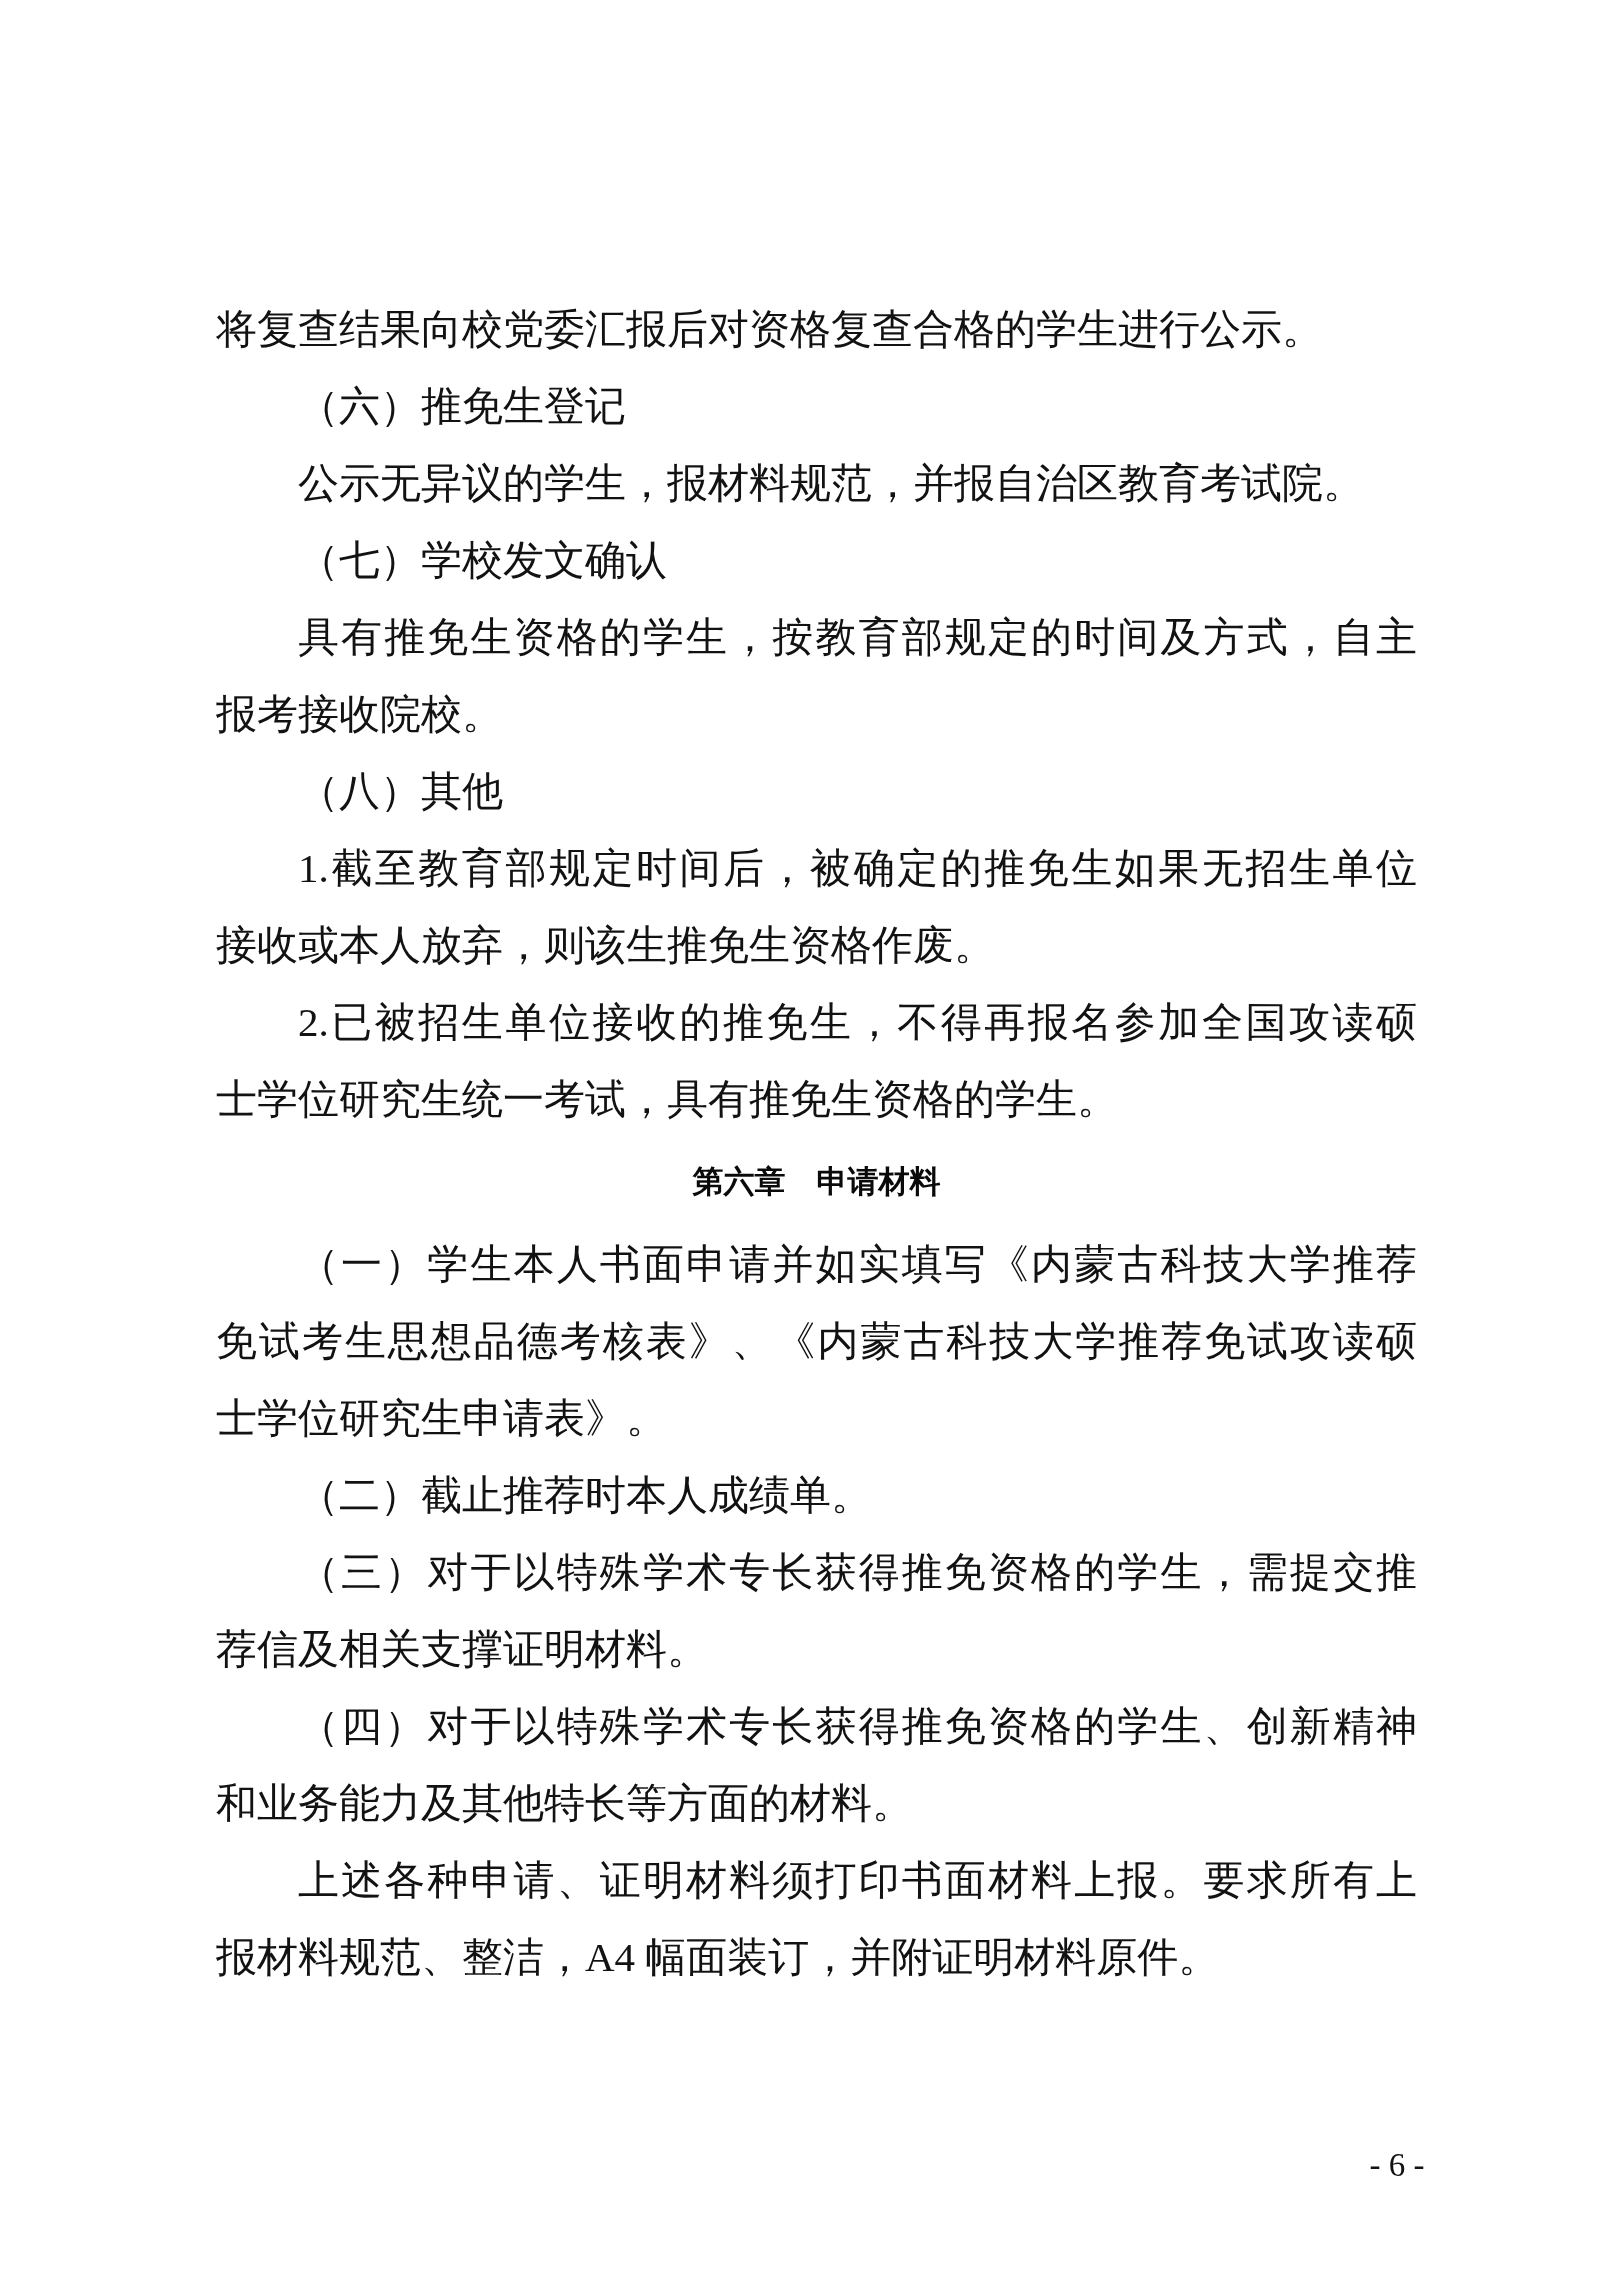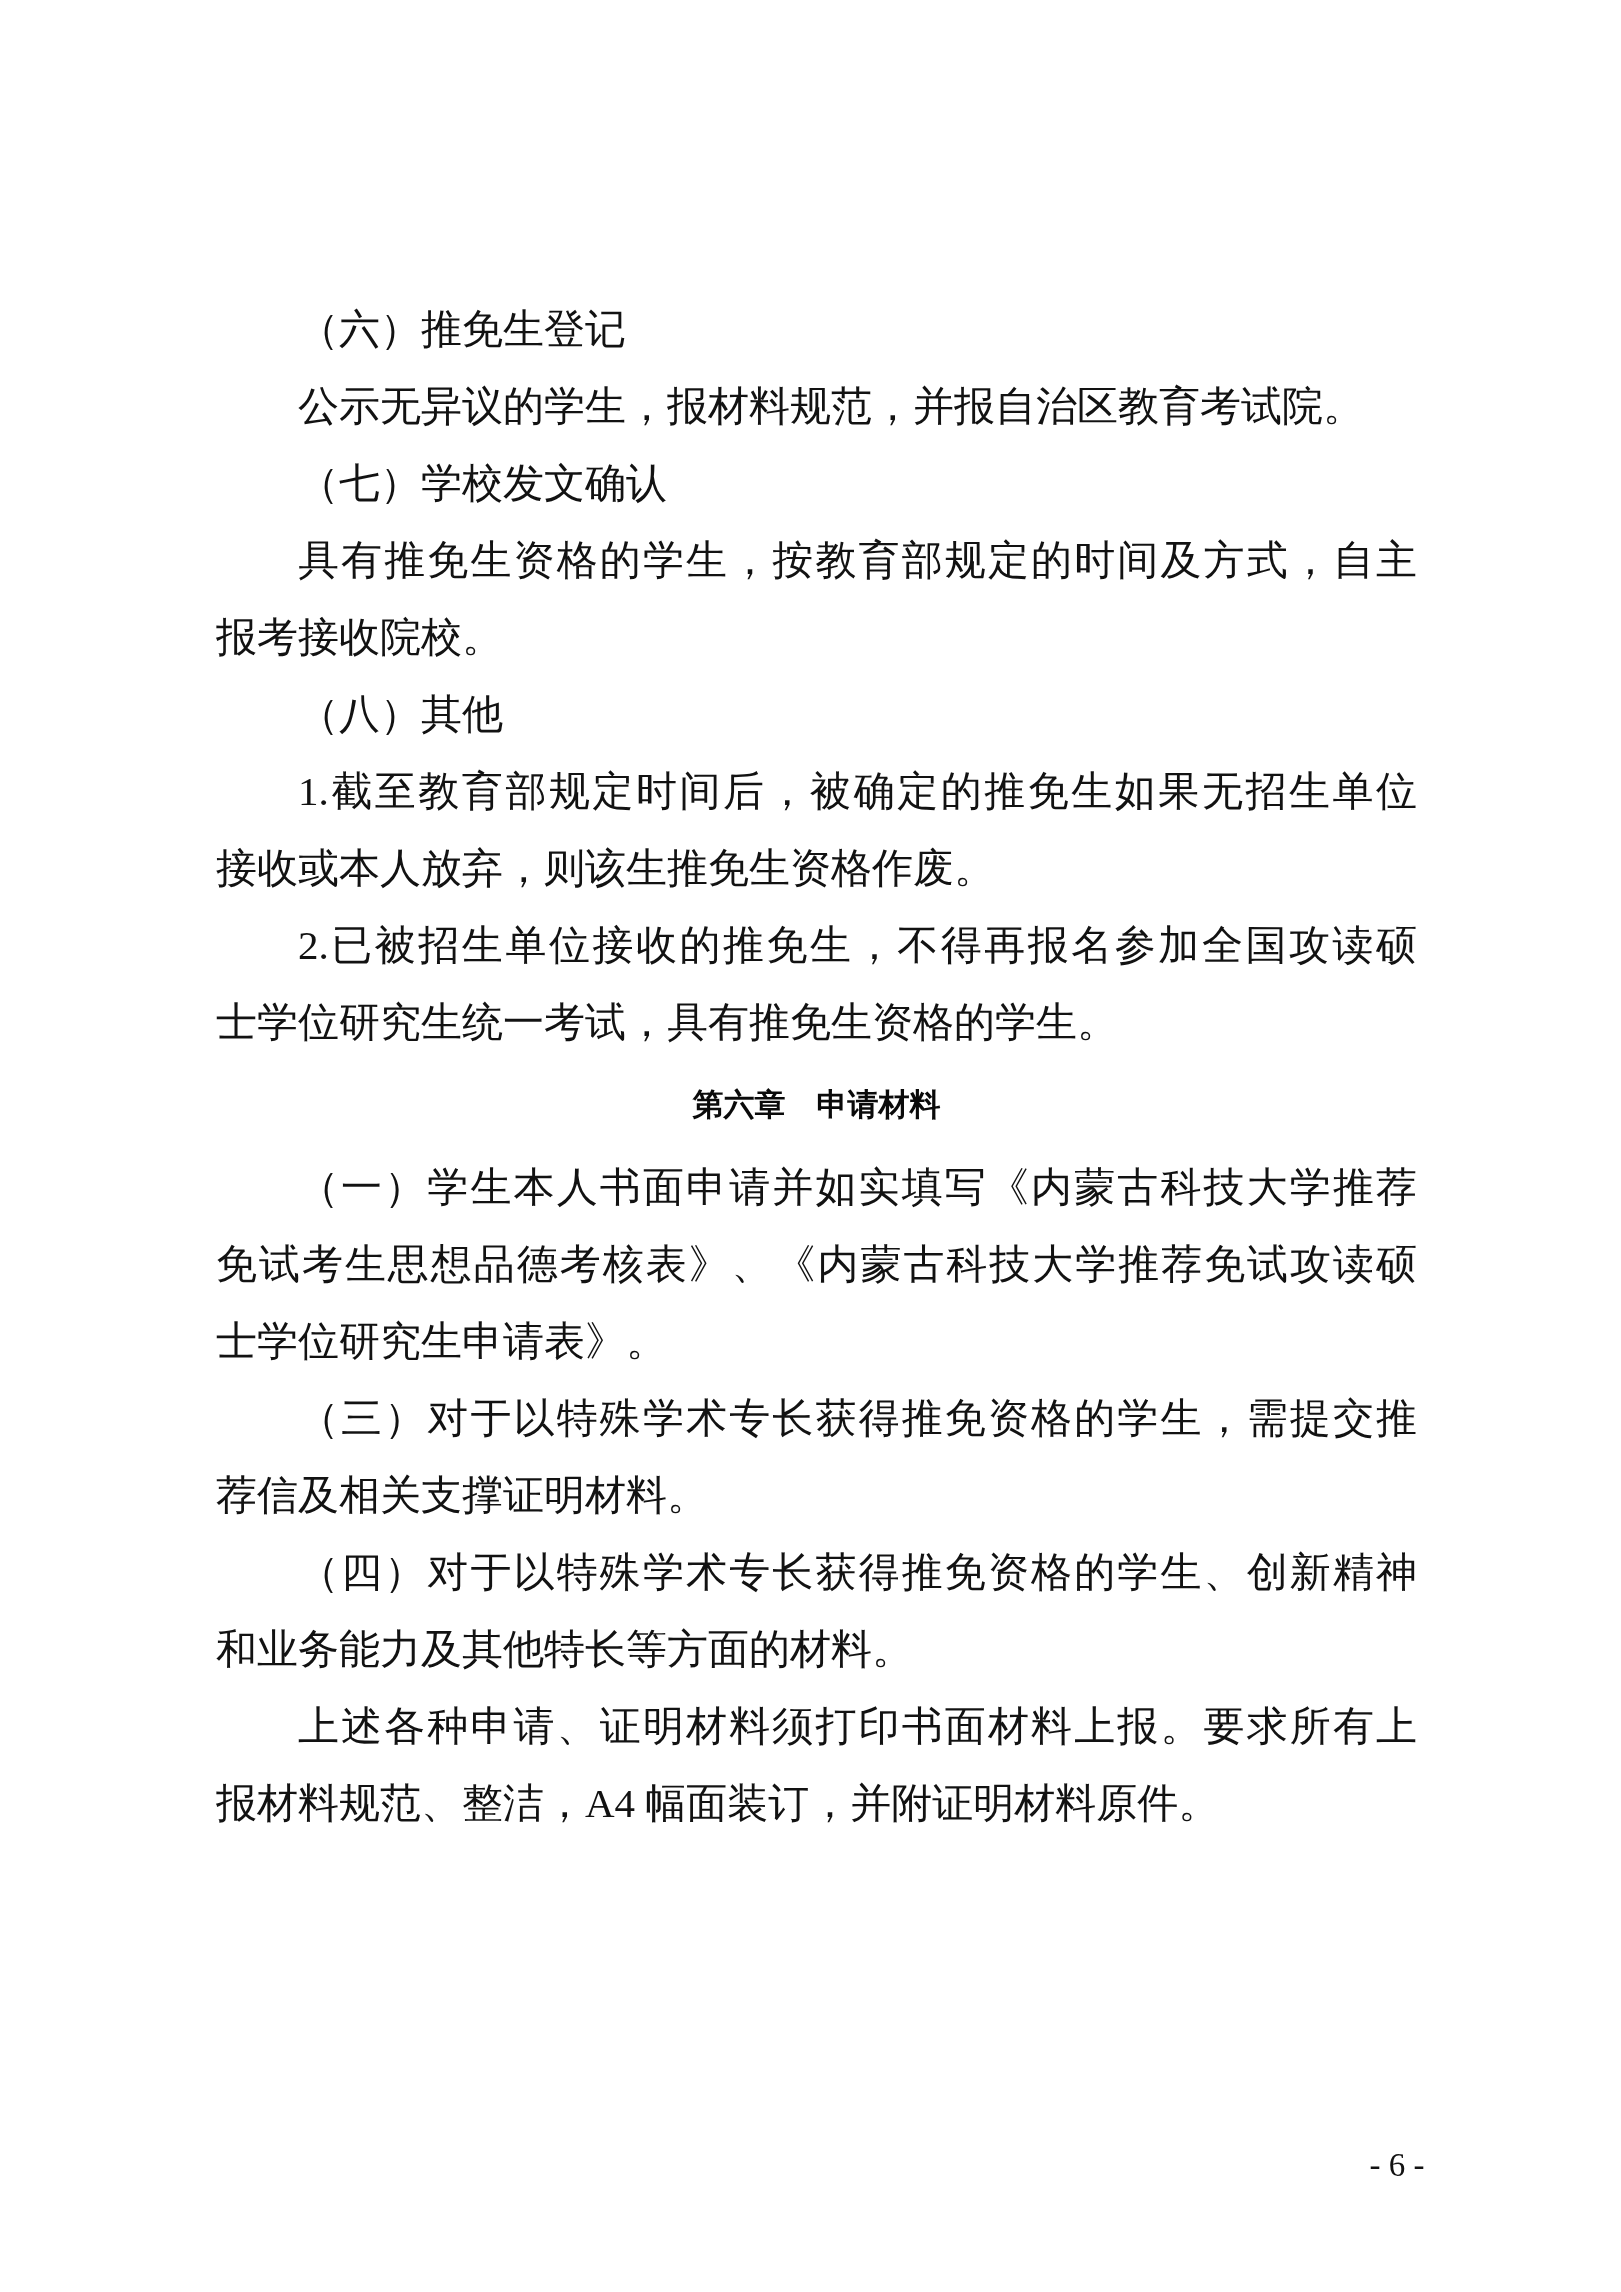--- a/index.html
+++ b/index.html
@@ -58,34 +58,36 @@
     font-size: 33px;
     font-family: "Liberation Serif", serif;
     color: #121212;
   }
 </style>
 </head>
 <body>
 
 <div class="page">
   <div class="content">
+    <div class="line">将复查结果向校党委汇报后对资格复查合格的学生进行公示。</div>
     <div class="line ind">（六）推免生登记</div>
     <div class="line ind">公示无异议的学生，报材料规范，并报自治区教育考试院。</div>
     <div class="line ind">（七）学校发文确认</div>
     <div class="line ind just">具有推免生资格的学生，按教育部规定的时间及方式，自主</div>
     <div class="line">报考接收院校。</div>
     <div class="line ind">（八）其他</div>
     <div class="line ind just">1.截至教育部规定时间后，被确定的推免生如果无招生单位</div>
     <div class="line">接收或本人放弃，则该生推免生资格作废。</div>
     <div class="line ind just">2.已被招生单位接收的推免生，不得再报名参加全国攻读硕</div>
     <div class="line">士学位研究生统一考试，具有推免生资格的学生。</div>
     <h2 class="chapter">第六章　申请材料</h2>
     <div class="line ind just">（一）学生本人书面申请并如实填写《内蒙古科技大学推荐</div>
     <div class="line just">免试考生思想品德考核表》、《内蒙古科技大学推荐免试攻读硕</div>
     <div class="line">士学位研究生申请表》。</div>
+    <div class="line ind">（二）截止推荐时本人成绩单。</div>
     <div class="line ind just">（三）对于以特殊学术专长获得推免资格的学生，需提交推</div>
     <div class="line">荐信及相关支撑证明材料。</div>
     <div class="line ind just">（四）对于以特殊学术专长获得推免资格的学生、创新精神</div>
     <div class="line">和业务能力及其他特长等方面的材料。</div>
     <div class="line ind just">上述各种申请、证明材料须打印书面材料上报。要求所有上</div>
     <div class="line">报材料规范、整洁，A4 幅面装订，并附证明材料原件。</div>
   </div>
   <div class="pagenum">- 6 -</div>
 </div>
 

